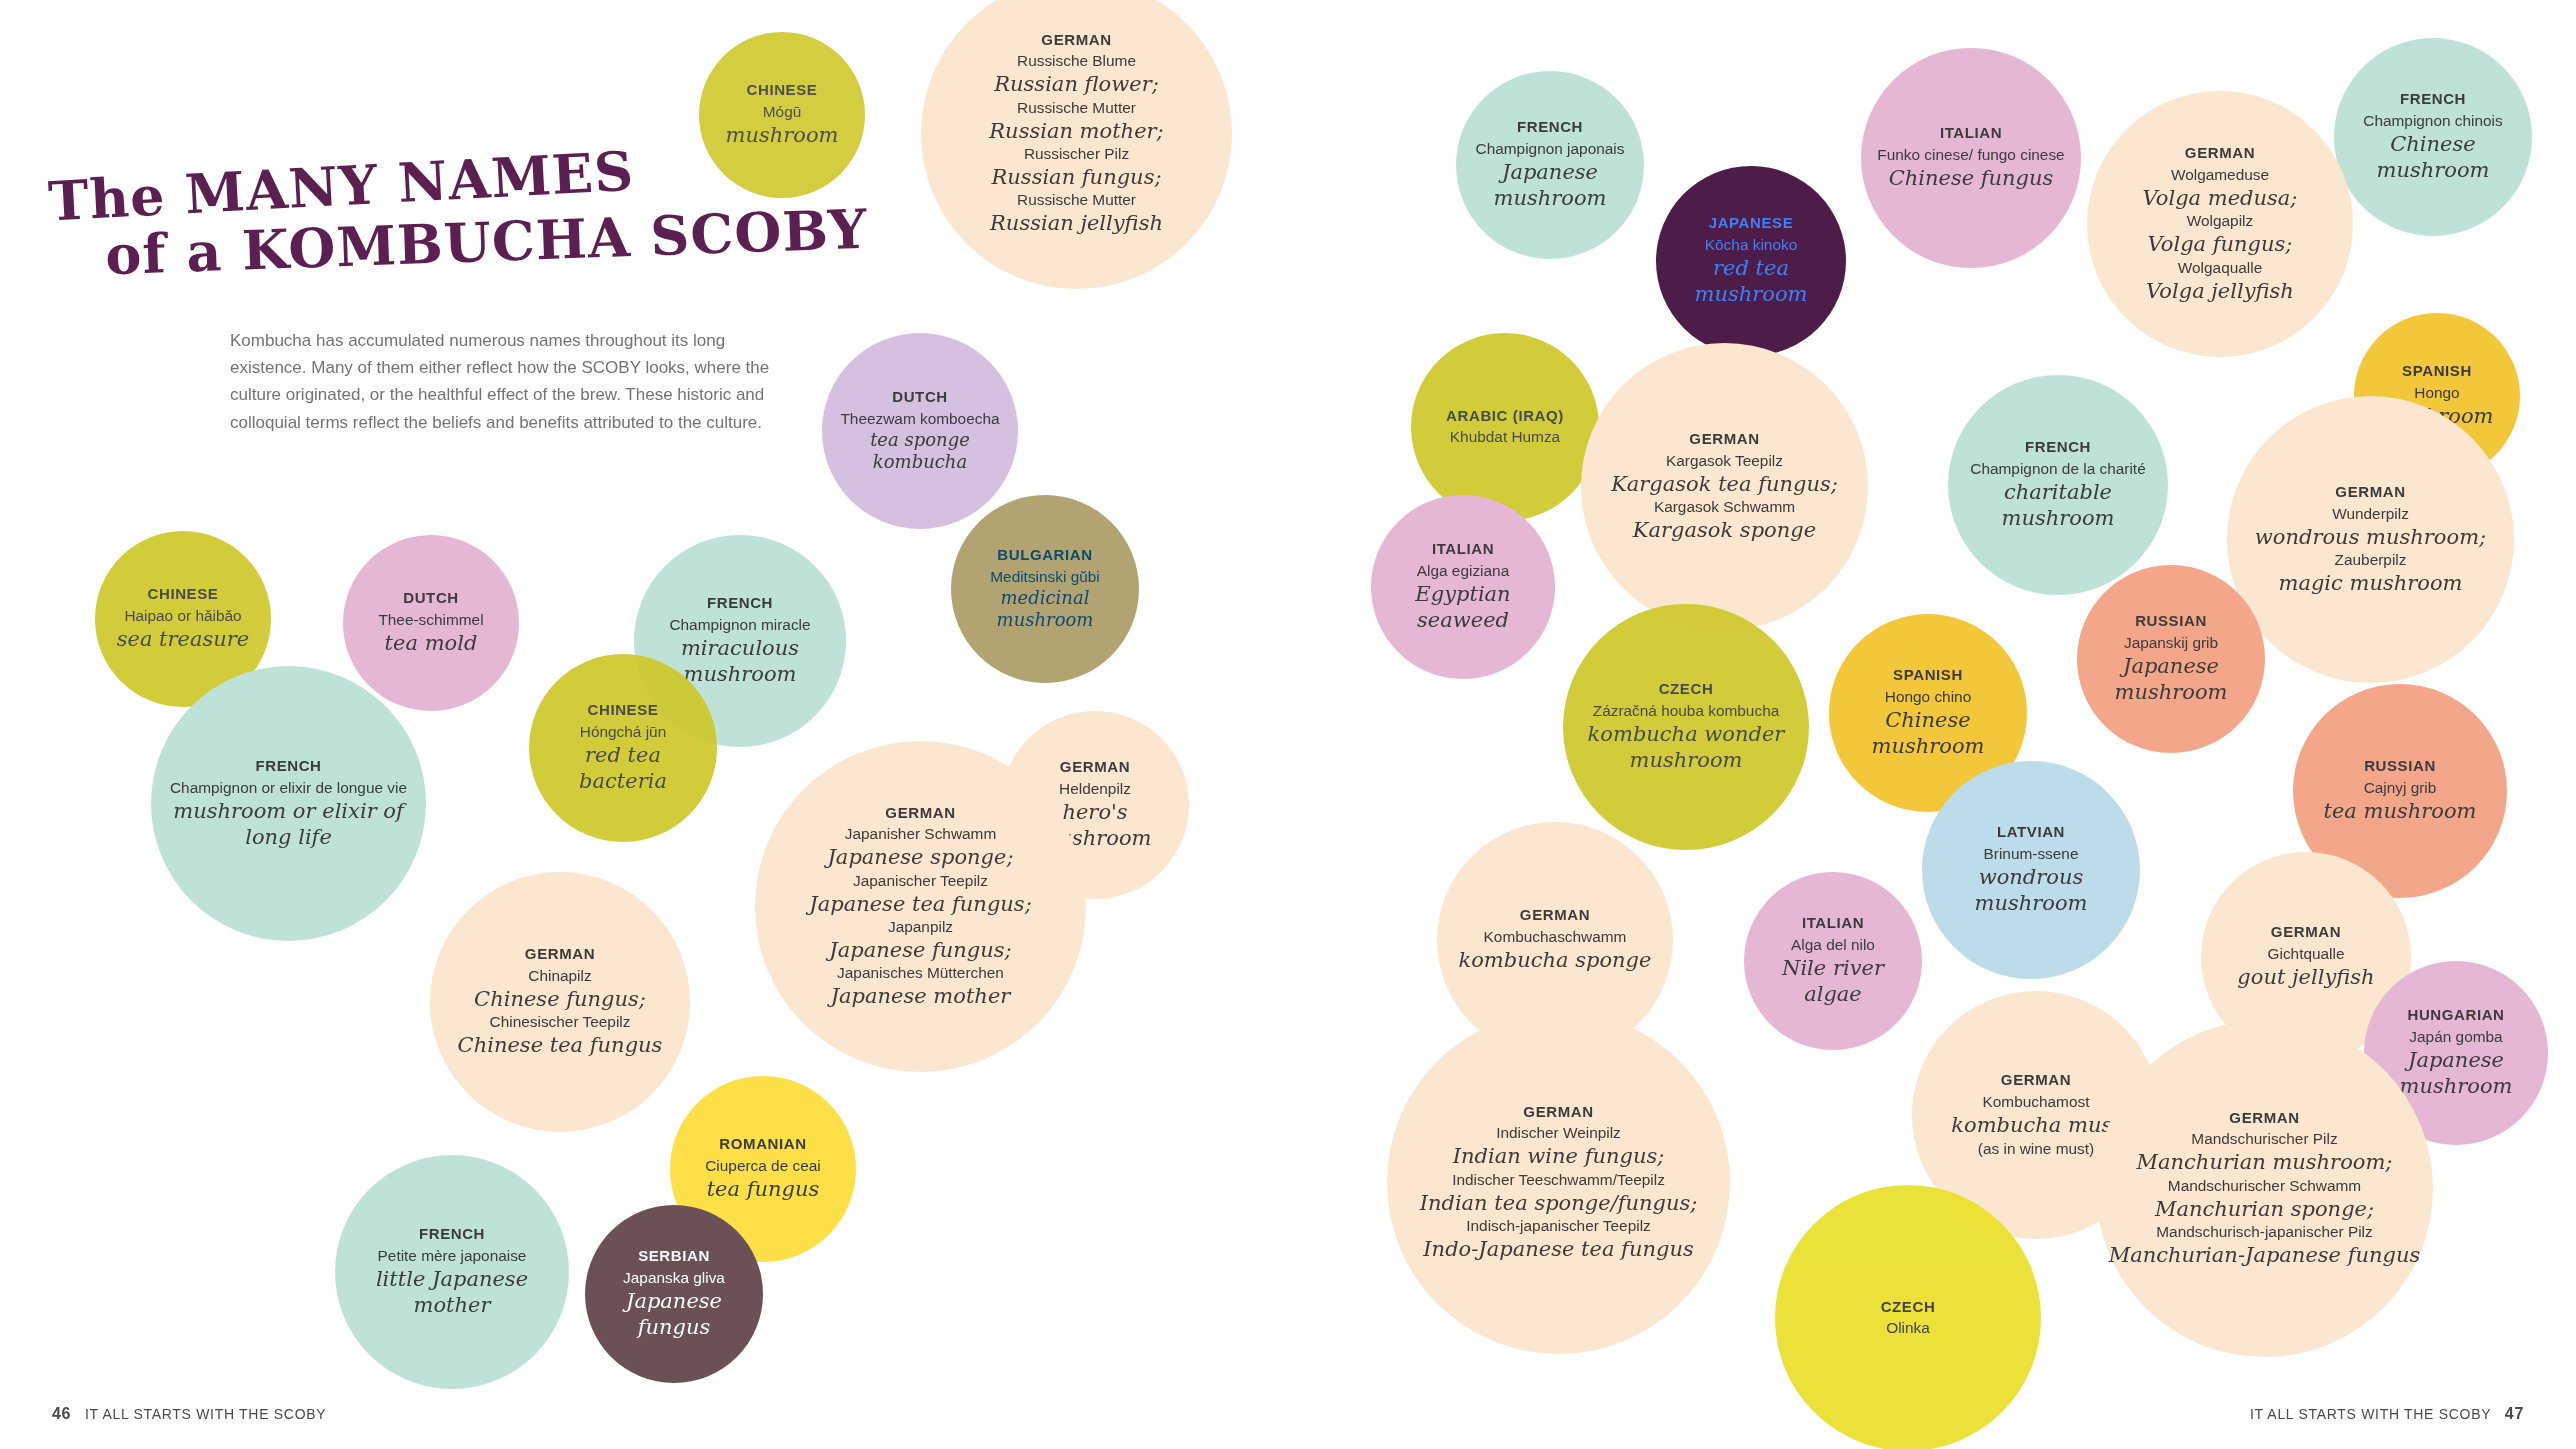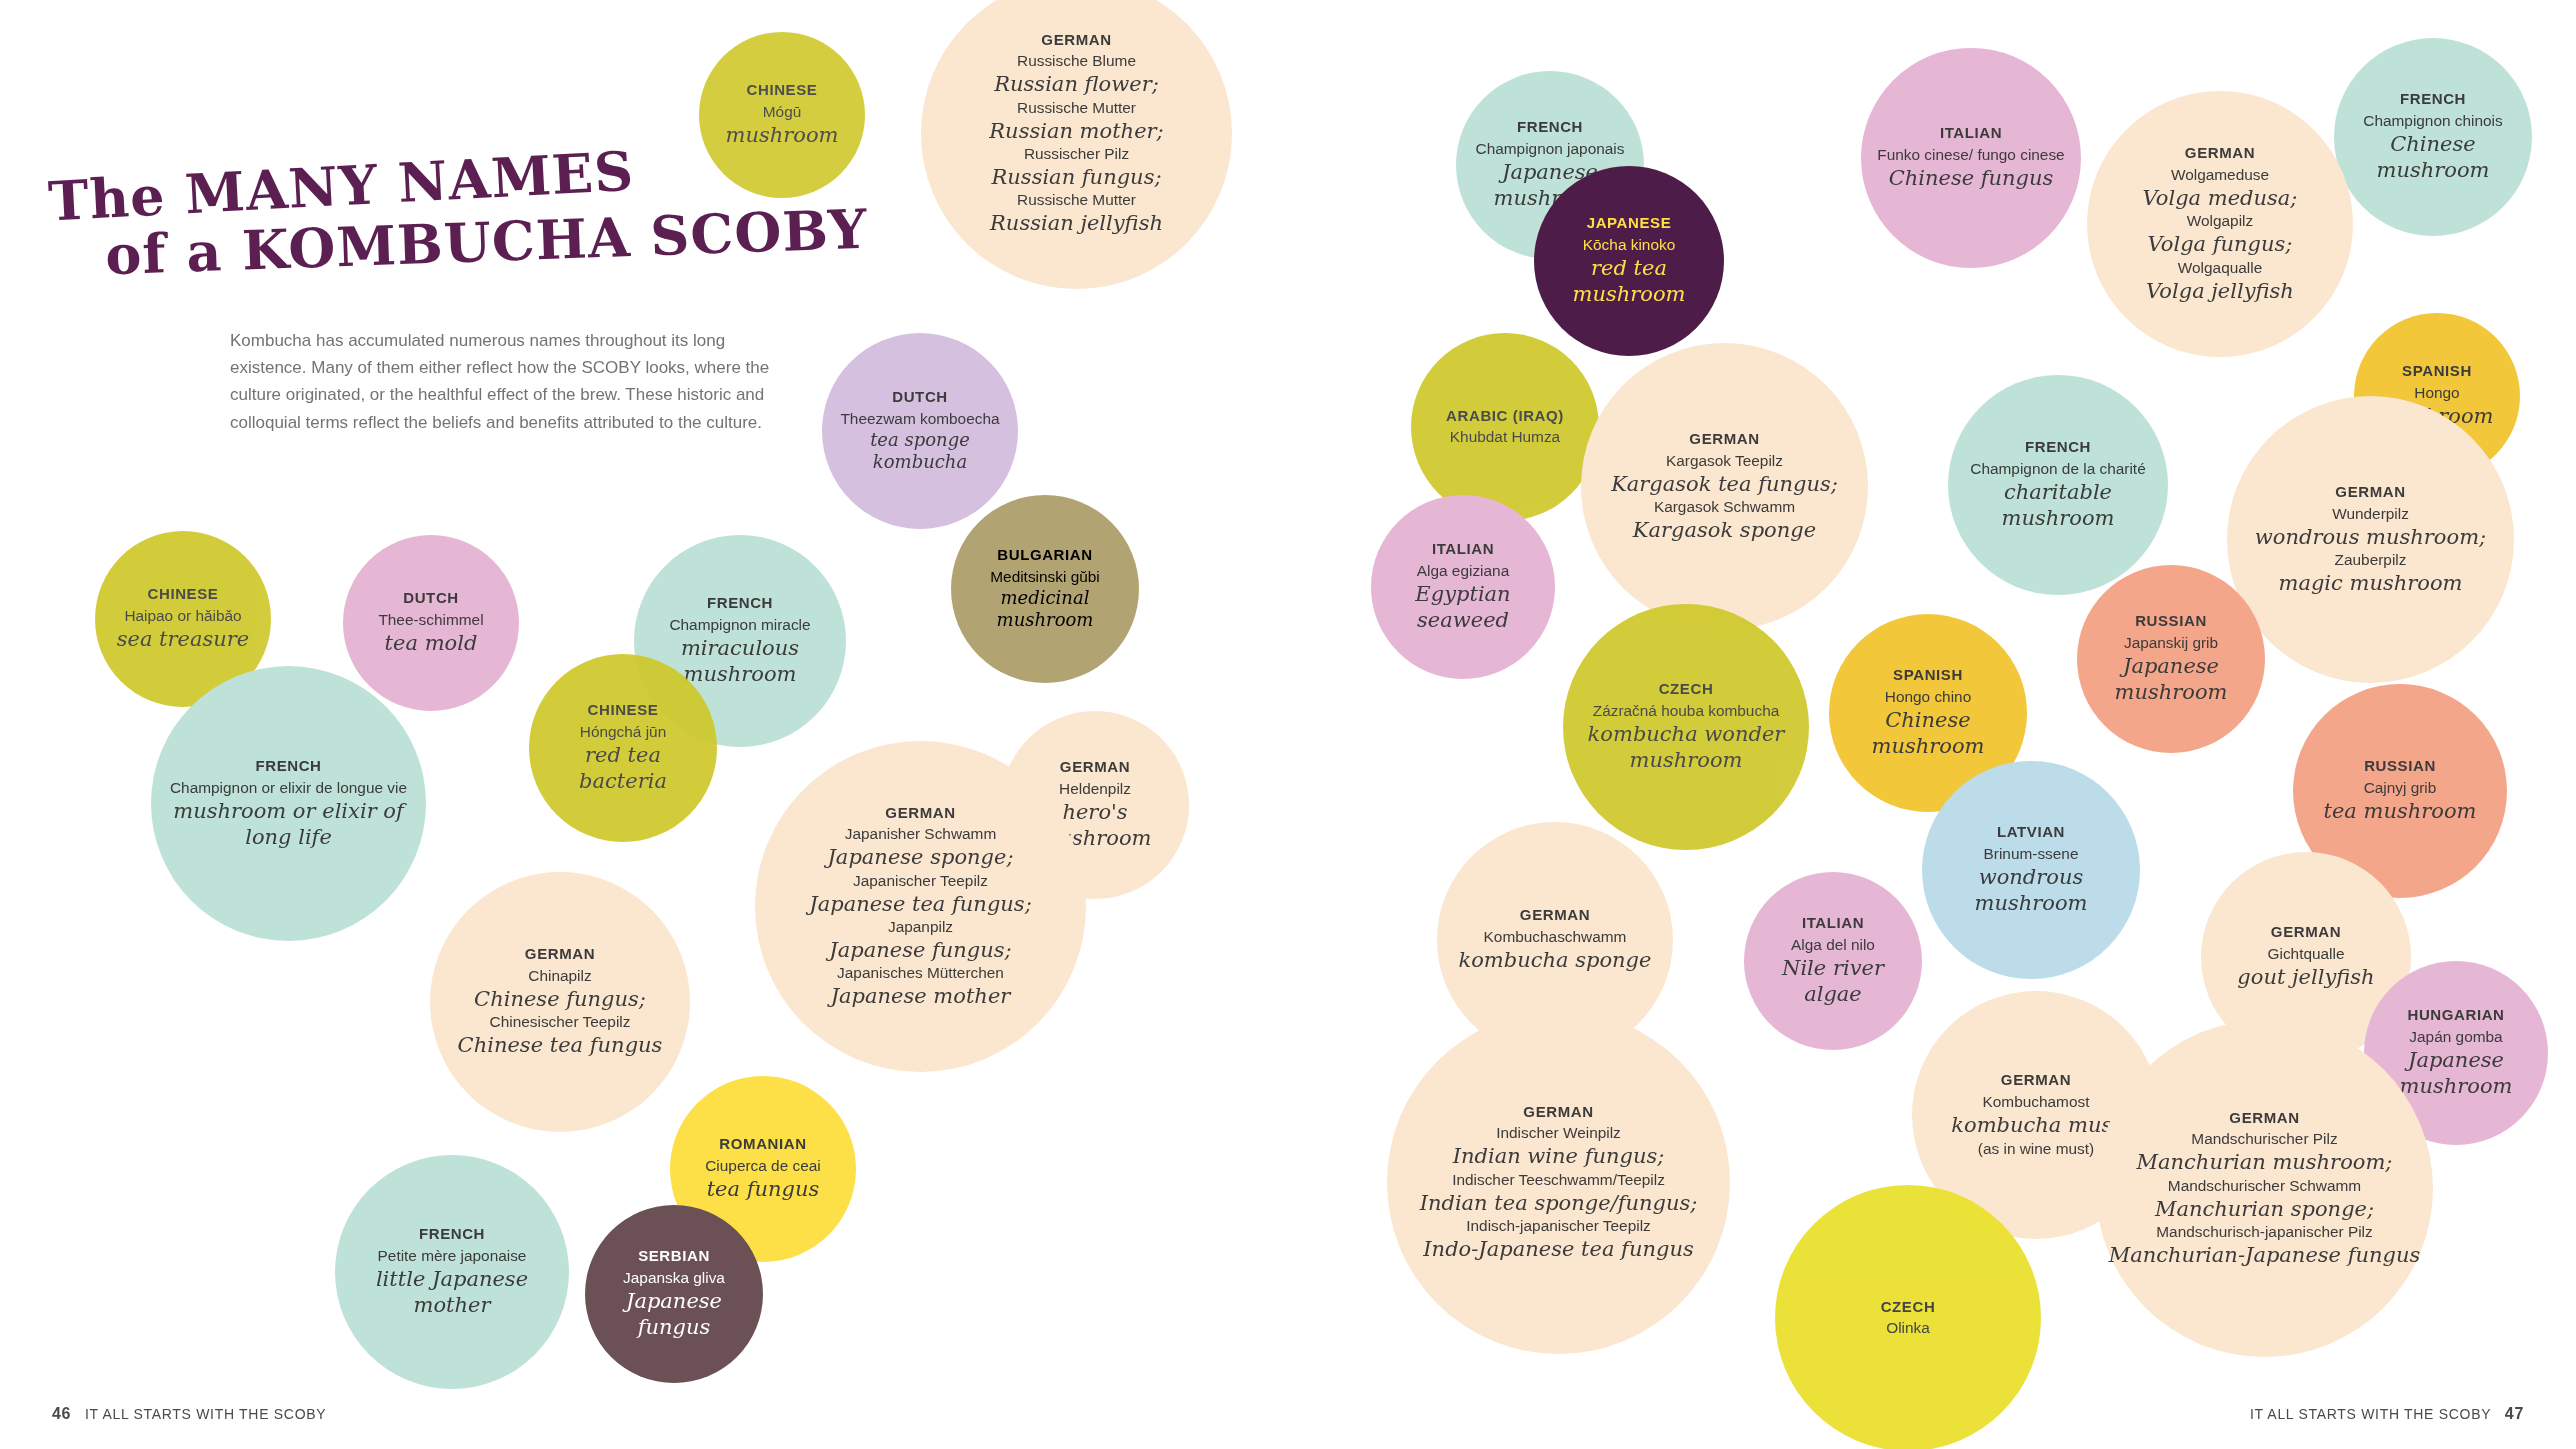--- a/index.html
+++ b/index.html
@@ -61,21 +61,21 @@
     <div class="plain">Russische Mutter</div>
     <div class="ital">Russian jellyfish</div>
   </div>
 
   <div class="bub" style="left:822px;top:333px;width:196px;height:196px;background:#d6c0e0;">
     <div class="lang">DUTCH</div>
     <div class="plain">Theezwam komboecha</div>
     <div class="ital sm">tea sponge kombucha</div>
   </div>
 
-  <div class="bub" style="left:951px;top:495px;width:188px;height:188px;background:#b2a472;color:#000000;">
+  <div class="bub" style="left:951px;top:495px;width:188px;height:188px;background:#b2a472;color:#0c4a6e;">
     <div class="lang">BULGARIAN</div>
     <div class="plain">Meditsinski gŭbi</div>
     <div class="ital sm">medicinal mushroom</div>
   </div>
 
   <div class="bub" style="left:95px;top:531px;width:176px;height:176px;background:#cfc82b;opacity:.92;">
     <div class="lang">CHINESE</div>
     <div class="plain">Haipao or hǎibǎo</div>
     <div class="ital">sea treasure</div>
   </div>
@@ -154,21 +154,21 @@
     <span class="num">46</span>
     &nbsp;&nbsp;<span>IT ALL STARTS WITH THE SCOBY</span>
   </div>
 
   <div class="bub" style="left:1456px;top:71px;width:188px;height:188px;background:#bfe2d8;">
     <div class="lang">FRENCH</div>
     <div class="plain">Champignon japonais</div>
     <div class="ital">Japanese mushroom</div>
   </div>
 
-  <div class="bub" style="left:1534px;top:166px;width:190px;height:190px;background:#4e1c49;color:#fde047;">
+  <div class="bub" style="left:1656px;top:166px;width:190px;height:190px;background:#4e1c49;color:#3b82f6;">
     <div class="lang">JAPANESE</div>
     <div class="plain">Kōcha kinoko</div>
     <div class="ital">red tea mushroom</div>
   </div>
 
   <div class="bub" style="left:1861px;top:48px;width:220px;height:220px;background:#e6b6d5;">
     <div class="lang">ITALIAN</div>
     <div class="plain">Funko cinese/ fungo cinese</div>
     <div class="ital">Chinese fungus</div>
   </div>

